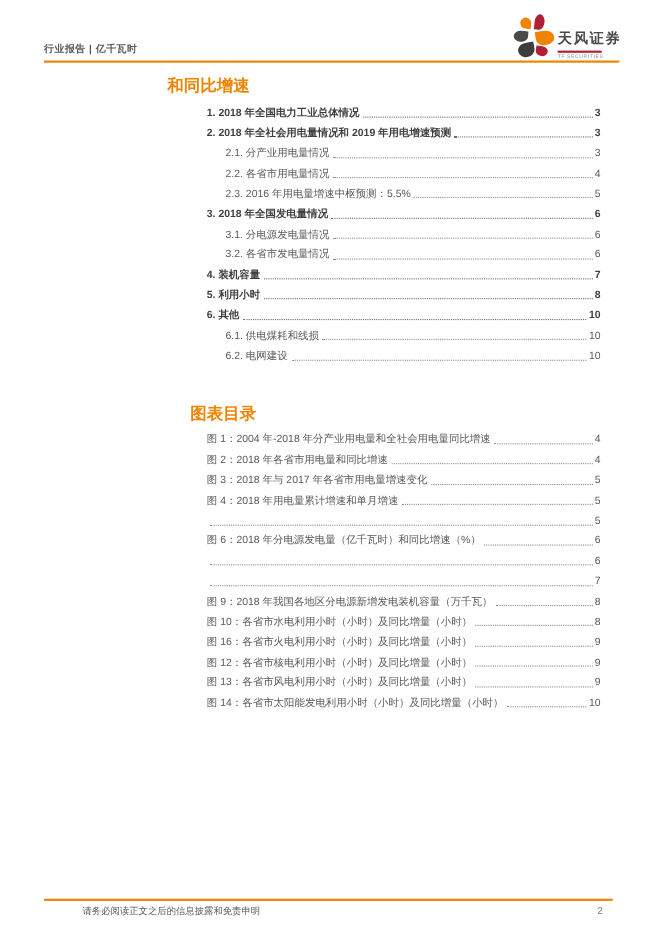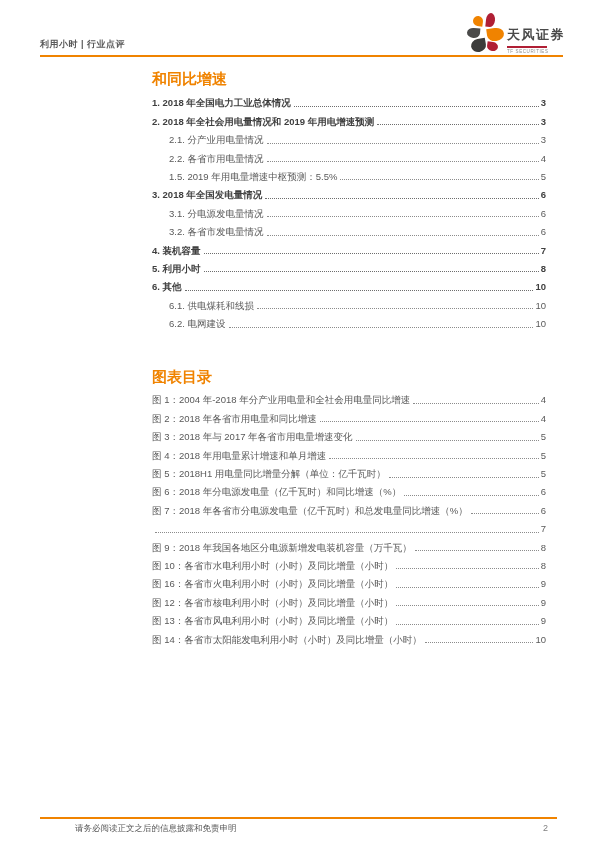--- a/index.html
+++ b/index.html
@@ -32,25 +32,25 @@
   .brand-name { font-size:13px; font-weight:bold; color:#4a4a4a; letter-spacing:1.5px; white-space:nowrap; }
   .brand-rule { width:40px; height:1.5px; background:#B01F35; margin-top:2px; }
   .brand-sub  { font-size:4.5px; color:#8c8c8c; letter-spacing:0.6px; margin-top:1px; }
 
   
   .content { position:absolute; left:152px; top:69px; right:54px; }
   .section-title {
     font-size:15px; line-height:19px; font-weight:bold; color:#F08300;
   }
   .toc-title { margin-bottom:5px; }
-  .figures-title { margin-top:35px; margin-bottom:4px; }
+  .figures-title { margin-top:35px; margin-bottom:4px;margin-left:21px; }
 
   .row {
     display:flex; align-items:flex-end; height:18.4px;
-    font-size:9.5px; color:#595959; padding-bottom:3px;
+    font-size:9.5px; color:#595959; padding-bottom:3px;margin-left:36px;
   }
   .row .lbl { white-space:nowrap; line-height:11px; }
   .row .dots {
     flex:1 1 auto; border-bottom:1.5px dotted #8c8c8c;
     margin:0 2px 1.5px 3px; min-width:10px;
   }
   .row .pg { line-height:11px; }
   .row.lvl1 { color:#3F3F3F; font-weight:bold; }
   .row.lvl1 .dots { border-bottom-color:#6e6e6e; }
   .row.lvl2 { padding-left:17px; }
@@ -65,21 +65,21 @@
   }
   .footer-page {
     position:absolute; left:543px; top:823px; font-size:9px; color:#808080;
   }
 </style>
 </head>
 <body>
 
 <div class="page">
 
-  <span class="header-left">利用小时 | 行业点评</span>
+  <span class="header-left">行业报告 | 亿千瓦时</span>
   <div class="brand">
     <div class="petals">
       <div class="petal p1"></div>
       <div class="petal p2"></div>
       <div class="petal p3"></div>
       <div class="petal p4"></div>
       <div class="petal p5"></div>
       <div class="petal p6"></div>
     </div>
     <div class="brand-text">
@@ -111,21 +111,21 @@
     <span class="pg">3</span>
   </div>
 
   <div class="row lvl2">
     <span class="lbl">2.2. 各省市用电量情况</span>
     <span class="dots"></span>
     <span class="pg">4</span>
   </div>
 
   <div class="row lvl2">
-    <span class="lbl">1.5. 2019 年用电量增速中枢预测：5.5%</span>
+    <span class="lbl">2.3. 2016 年用电量增速中枢预测：5.5%</span>
     <span class="dots"></span>
     <span class="pg">5</span>
   </div>
 
   <div class="row lvl1">
     <span class="lbl">3. 2018 年全国发电量情况</span>
     <span class="dots"></span>
     <span class="pg">6</span>
   </div>
 
@@ -192,33 +192,31 @@
     <span class="pg">5</span>
   </div>
 
   <div class="row">
     <span class="lbl">图 4：2018 年用电量累计增速和单月增速</span>
     <span class="dots"></span>
     <span class="pg">5</span>
   </div>
 
   <div class="row">
-    <span class="lbl">图 5：2018H1 用电量同比增量分解（单位：亿千瓦时）</span>
     <span class="dots"></span>
     <span class="pg">5</span>
   </div>
 
   <div class="row">
     <span class="lbl">图 6：2018 年分电源发电量（亿千瓦时）和同比增速（%）</span>
     <span class="dots"></span>
     <span class="pg">6</span>
   </div>
 
   <div class="row">
-    <span class="lbl">图 7：2018 年各省市分电源发电量（亿千瓦时）和总发电量同比增速（%）</span>
     <span class="dots"></span>
     <span class="pg">6</span>
   </div>
 
   <div class="row">
     <span class="dots"></span>
     <span class="pg">7</span>
   </div>
 
   <div class="row">

